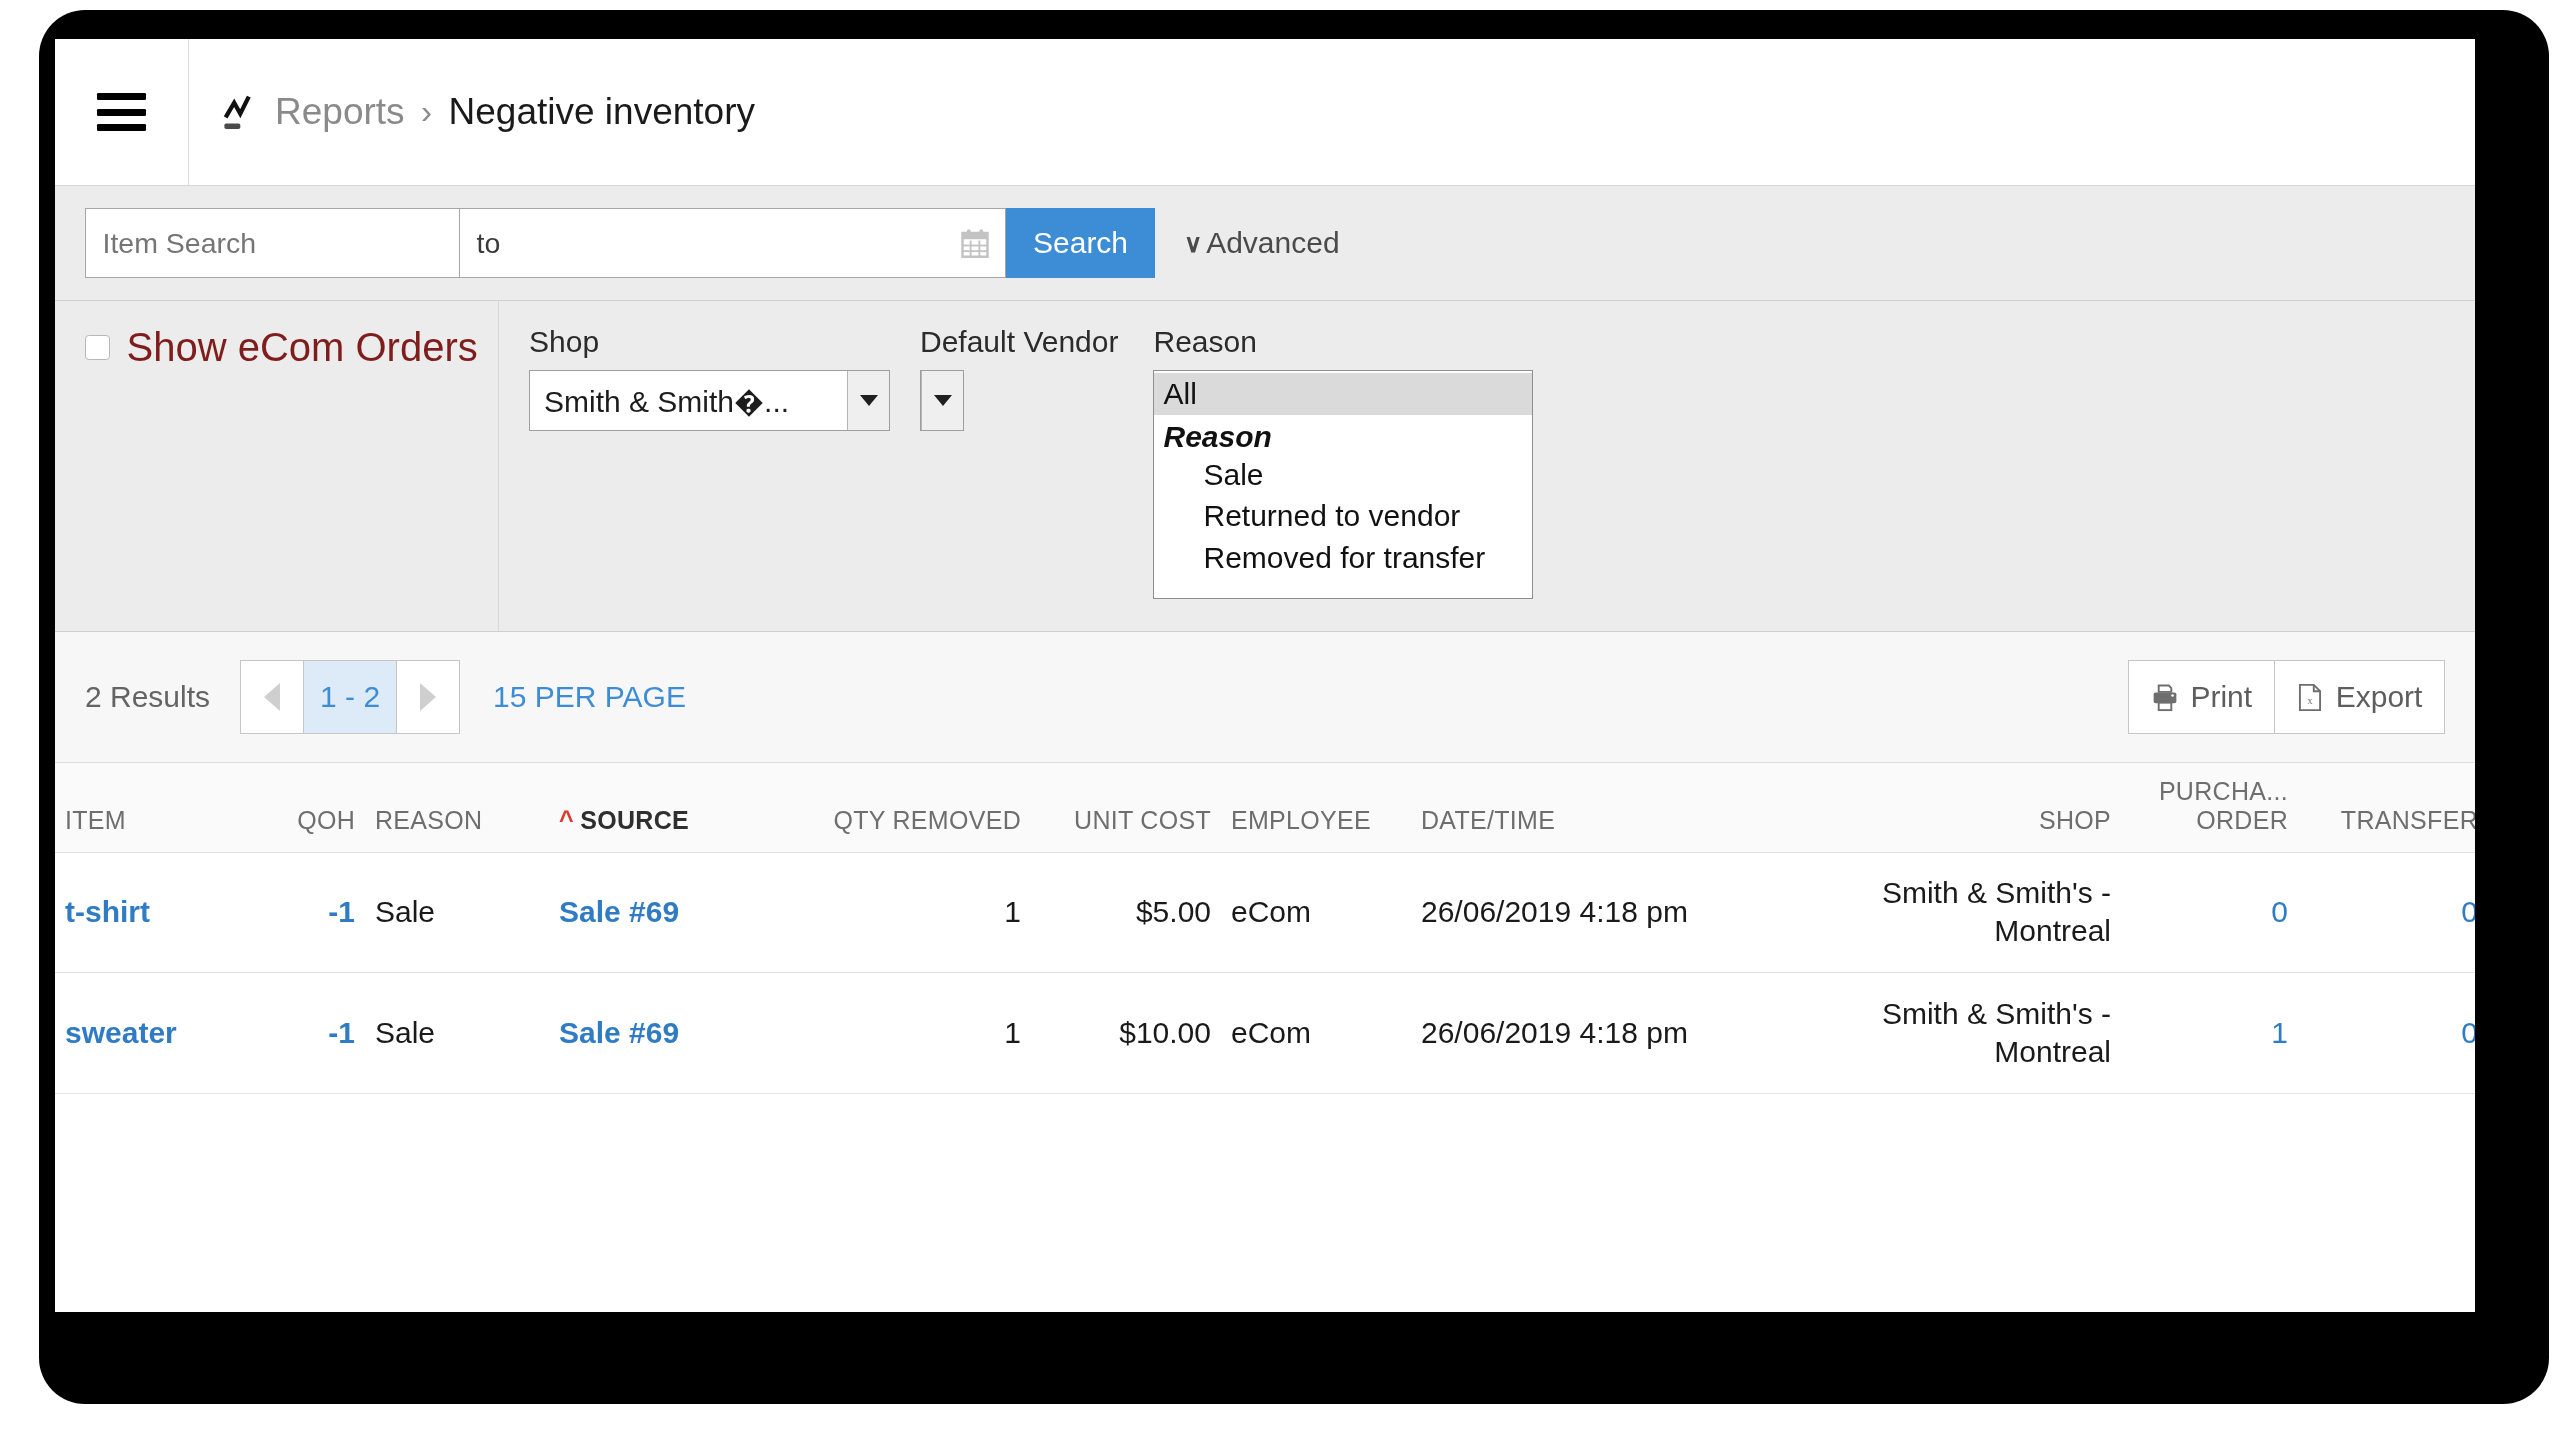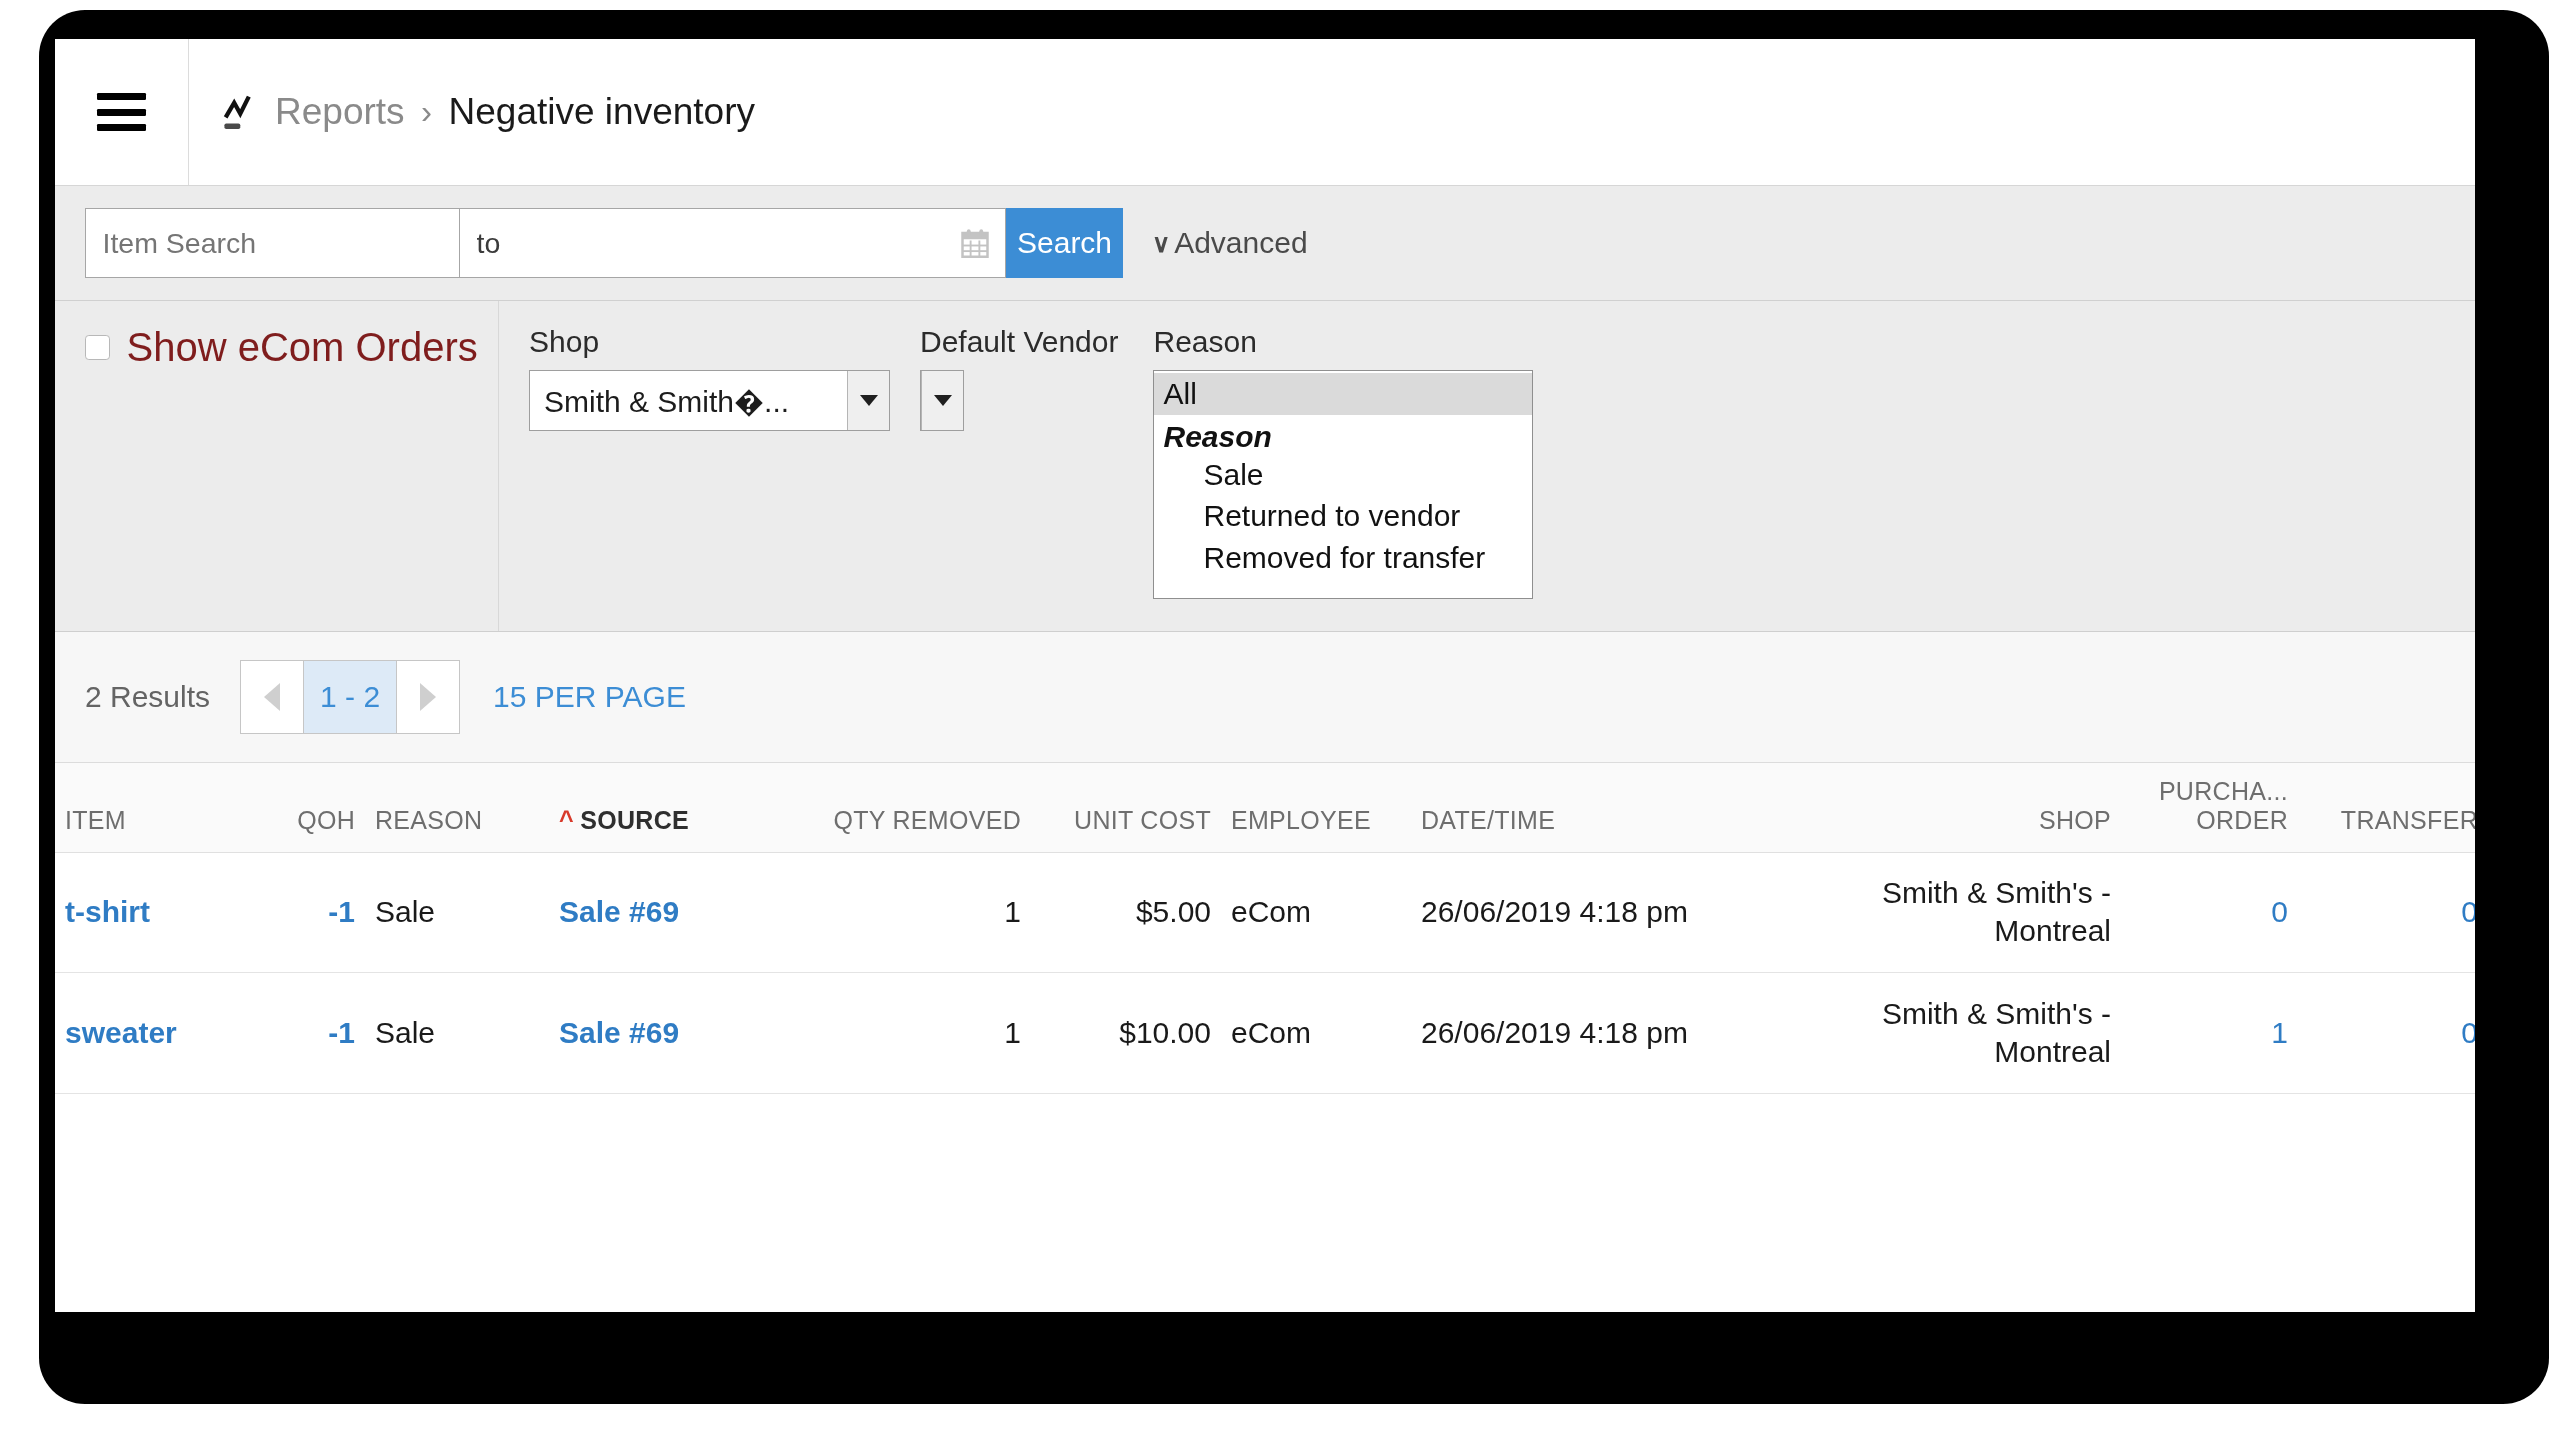--- a/index.html
+++ b/index.html
@@ -130,21 +130,21 @@
     width: 28px; height: 30px;
     margin-right: 16.5px;
     flex: 0 0 auto;
   }
   #search-button {
     height: 70px;
     background: #3c8dd5;
     color: #ffffff;
     font-size: 30px;
     border: none;
-    padding: 0 11px;
+    padding: 0 27px;
     cursor: pointer;
     font-family: "Liberation Sans", sans-serif;
   }
   #advanced-toggle {
     display: flex;
     align-items: center;
     gap: 3.8px;
     margin-left: 29px;
     font-size: 30px;
     color: #4a4a4a;
@@ -472,20 +472,39 @@
           <i></i>
         </div>
       <div id="pager-current">1 - 2</div>
       <div class="pager-arrow right">
           <i></i>
         </div>
     </div>
 
     <span id="per-page-link">15 PER PAGE</span>
 
+    <div id="toolbar-right">
+      <div class="tb-btn" id="print-button">
+        <svg class="tb-icon" viewBox="0 0 44 46">
+          <path d="M12 4 h16 l4 4 v6 H12 Z" fill="none" stroke="#6e6e6e" stroke-width="3"></path>
+          <rect x="4" y="15" width="36" height="17" rx="3" fill="#6e6e6e"></rect>
+          <rect x="12" y="31" width="20" height="12" fill="none" stroke="#6e6e6e" stroke-width="3"></rect>
+          <circle cx="34" cy="20" r="2" fill="#fff"></circle>
+        </svg>
+        <span>Print</span>
+      </div>
+      <div class="tb-btn" id="export-button">
+        <svg class="tb-icon" viewBox="0 0 44 46" style="font-size:48px">
+          <path d="M6 3 h22 l10 10 v30 H6 Z" fill="none" stroke="#6e6e6e" stroke-width="3"></path>
+          <path d="M28 3 v10 h10" fill="none" stroke="#6e6e6e" stroke-width="3"></path>
+          <text x="22" y="34" font-size="16" fill="#6e6e6e" text-anchor="middle" font-family="Liberation Serif, serif">x</text>
+        </svg>
+        <span>Export</span>
+      </div>
+    </div>
   </div>
 
   <table id="results-table">
     <colgroup>
       <col class="c-item">
         <col class="c-qoh">
         <col class="c-reason">
         <col class="c-source">
       <col class="c-qty">
         <col class="c-unit">

